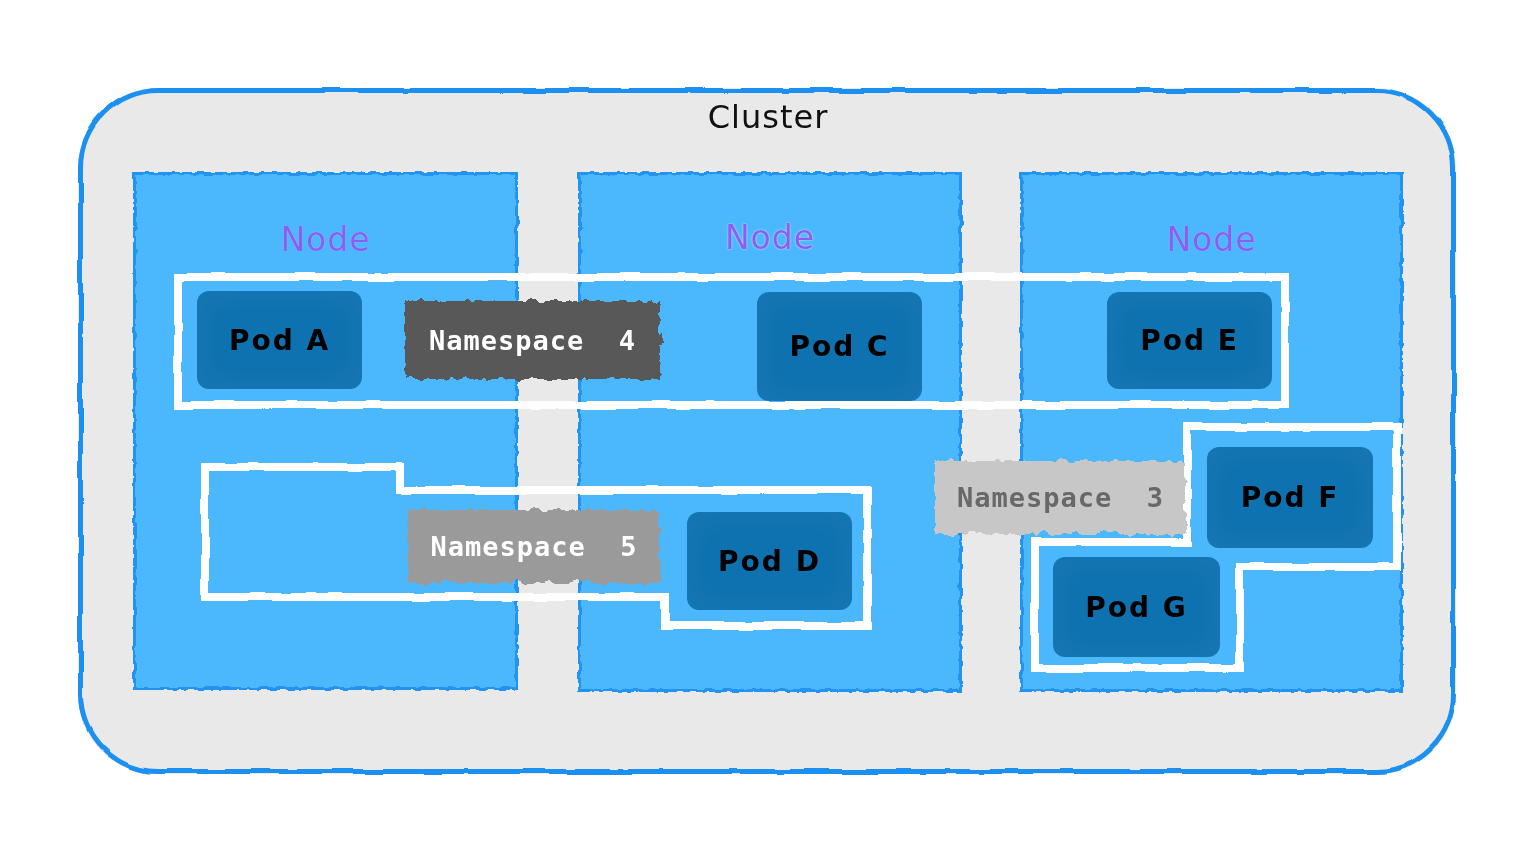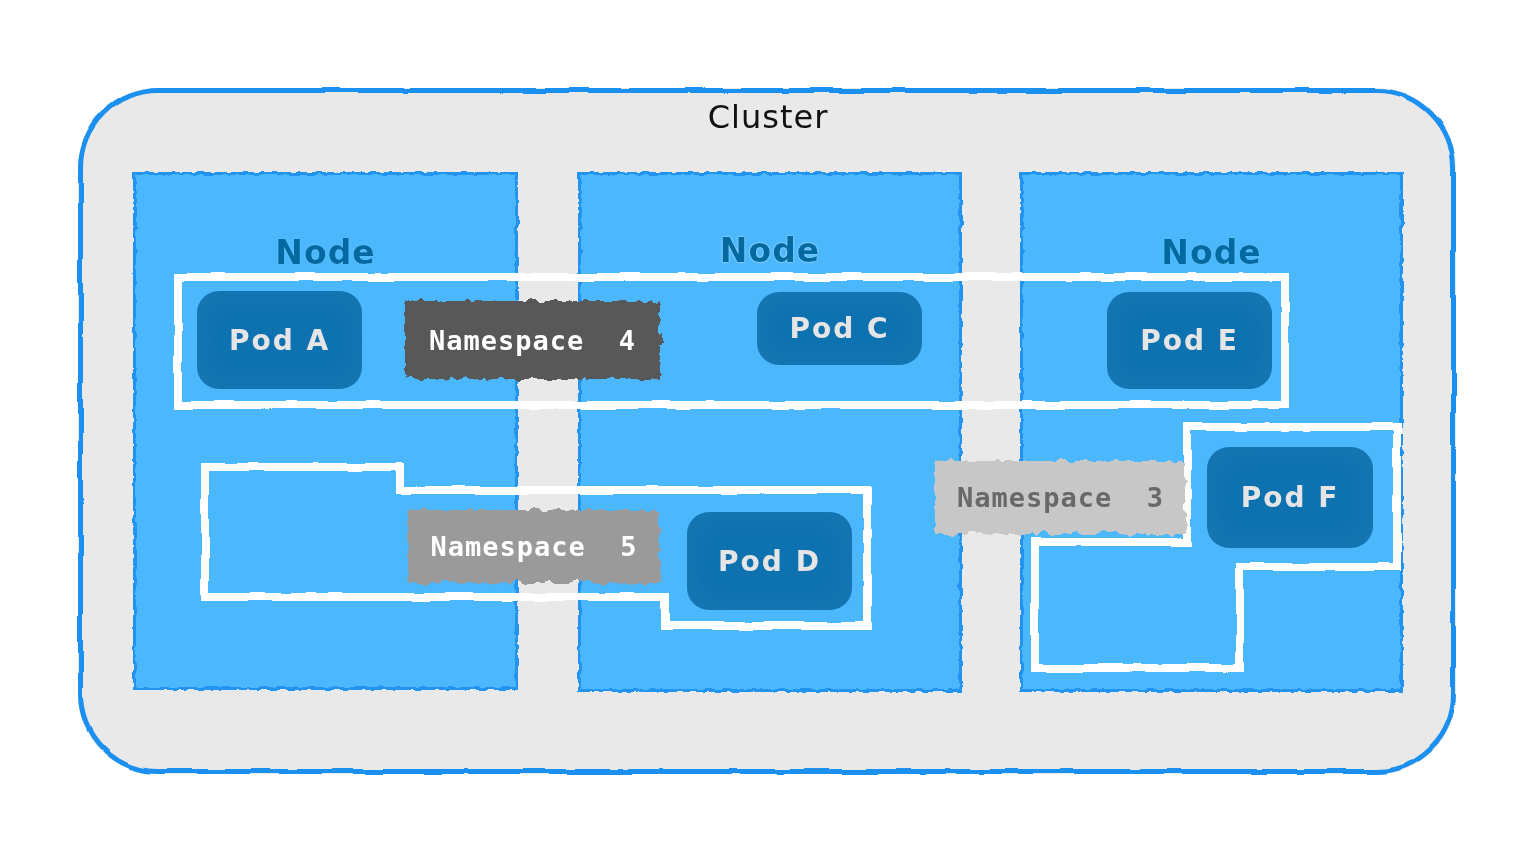--- a/index.html
+++ b/index.html
@@ -52,26 +52,25 @@
     box-sizing: border-box;
     filter: url(#rough-small);
   }
   .node-bg.n1 { left: 133px;  top: 172px; width: 385px; height: 518px; }
   .node-bg.n2 { left: 578px;  top: 172px; width: 384px; height: 520px; }
   .node-bg.n3 { left: 1020px; top: 172px; width: 383px; height: 520px; }
 
   .node-label {
     position: absolute;
     text-align: center;
-    color: #0369a1;
+    color: #8b5cf6;
     font-size: 33px;
-    font-weight: 700;
+    font-weight: 400;
     letter-spacing: 1px;
     text-shadow: 0 0 1px rgba(255,255,255,0.6);
-    margin-top: 13px;
   }
   .node-label.n1 { left: 133px;  top: 220px; width: 385px; }
   .node-label.n2 { left: 578px;  top: 218px; width: 384px; text-shadow: 0 0 2px rgba(255,255,255,0.9); }
   .node-label.n3 { left: 1020px; top: 220px; width: 383px; }
 
   
   #outlines {
     position: absolute;
     left: 0; top: 0;
     pointer-events: none;
@@ -81,33 +80,33 @@
     stroke: var(--outline, #ffffff);
     stroke-width: 8;
     stroke-linejoin: miter;
     filter: url(#rough-line);
   }
 
   
   .pod {
     position: absolute;
     background: var(--pod-fill, #0f72b0);
-    border-radius: 22px;
+    border-radius: 12px;
     display: flex;
     align-items: center;
     justify-content: center;
-    color: #e5e5e5;
+    color: #000000;
     font-size: 28px;
     font-weight: 700;
     letter-spacing: 2px;
     box-shadow: inset 0 0 34px rgba(255,255,255,0.05);
   }
   .pod.pa { left: 197px;  top: 291px; width: 165px; height: 98px; }
   .pod.pb { left: 217px;  top: 480px; width: 165px; height: 100px; }
-  .pod.pc { left: 757px;  top: 292px; width: 165px; height: 73px; }
+  .pod.pc { left: 757px;  top: 292px; width: 165px; height: 109px; }
   .pod.pd { left: 687px;  top: 512px; width: 165px; height: 98px; }
   .pod.pe { left: 1107px; top: 292px; width: 165px; height: 97px; }
   .pod.pf { left: 1207px; top: 447px; width: 166px; height: 101px; }
   .pod.pg { left: 1053px; top: 557px; width: 167px; height: 100px; }
 
   
   .ns-label {
     position: absolute;
     display: flex;
     align-items: center;
@@ -179,20 +178,21 @@
     <polygon points="178,277 1285,277 1285,405 178,405"></polygon>
     <polygon points="205,467 400,467 400,490 868,490 868,626 665,626 665,597 205,597"></polygon>
     <polygon points="1187,427 1397,427 1397,567 1240,567 1240,668 1035,668 1035,542 1187,542"></polygon>
   </svg>
 
   <div class="pod pa">Pod A</div>
   <div class="pod pc">Pod C</div>
   <div class="pod pd">Pod D</div>
   <div class="pod pe">Pod E</div>
   <div class="pod pf">Pod F</div>
+  <div class="pod pg">Pod G</div>
 
   <div class="ns-label ns1">
     <div class="ns-bg"></div>
     <span class="ns-text">Namespace  4</span>
   </div>
   <div class="ns-label ns2">
     <div class="ns-bg"></div>
     <span class="ns-text">Namespace  5</span>
   </div>
   <div class="ns-label ns3">

